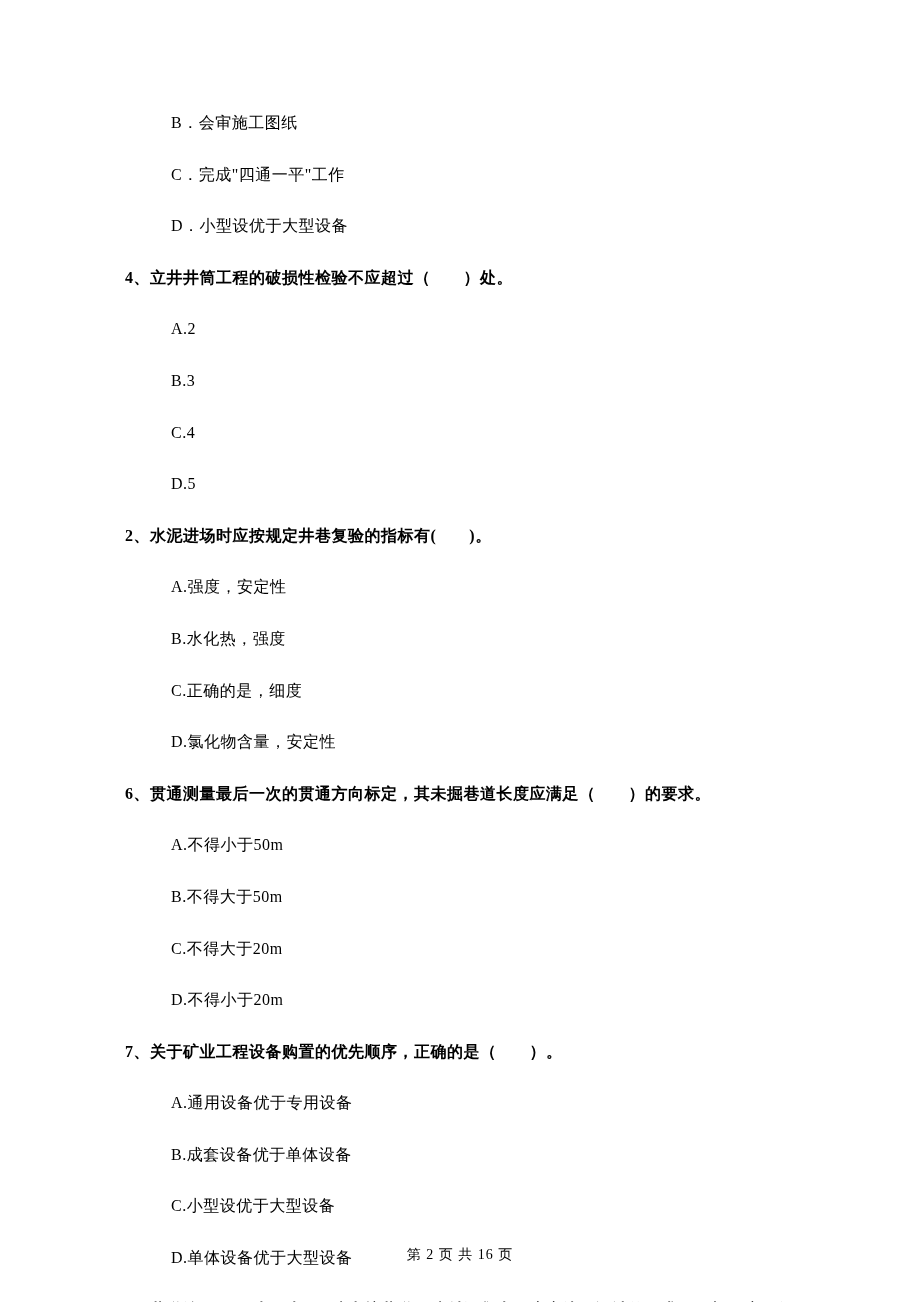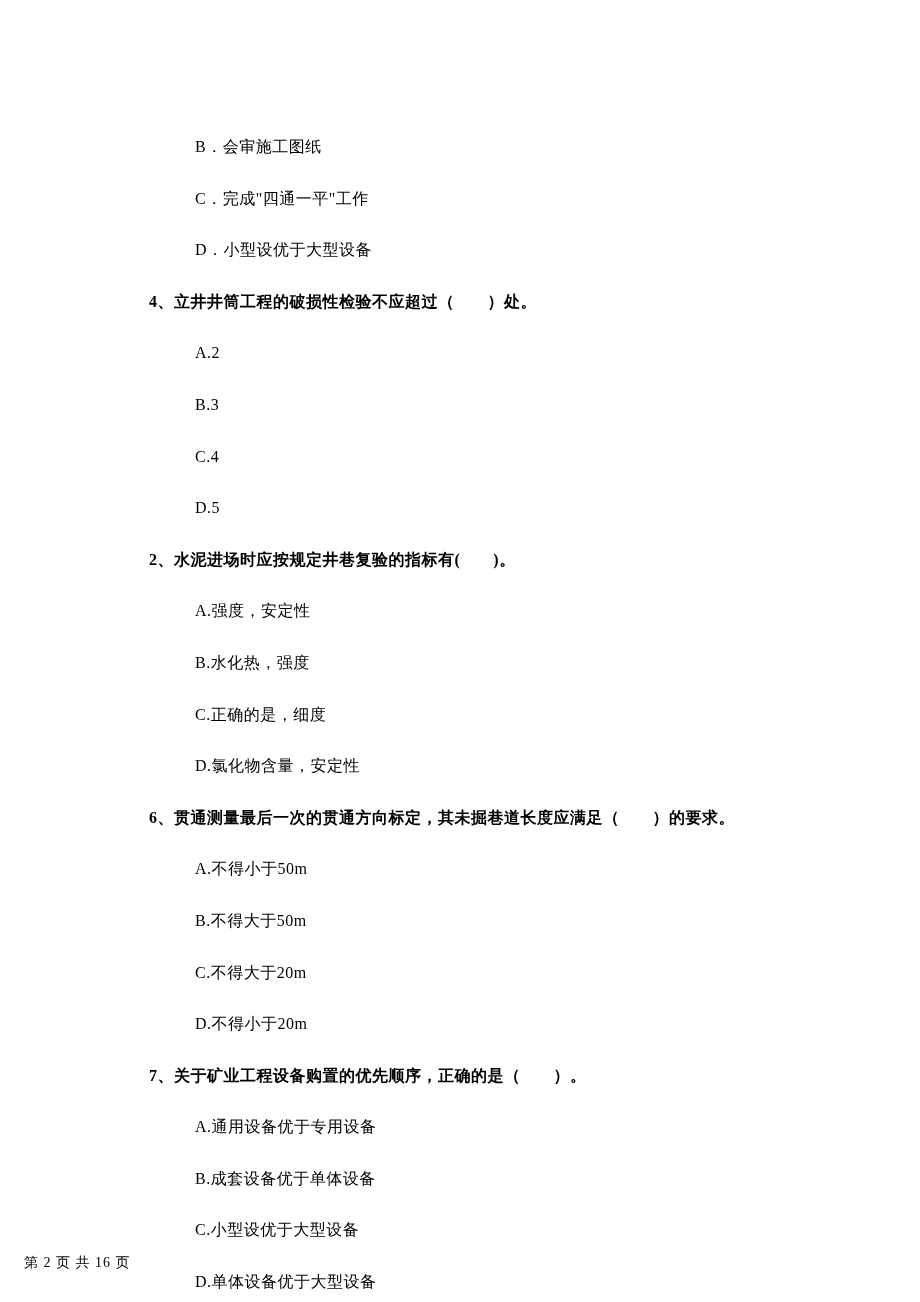--- a/index.html
+++ b/index.html
@@ -1,16 +1,16 @@
 <!DOCTYPE html>
 <html><head>
   <meta charset="utf-8">
   <style>
     * {
-      margin: 8px;
+      margin: 0;
       padding: 0;
       box-sizing: border-box;
     }
     body {
       width: 920px;
       height: 1302px;
       background: #ffffff;
       font-family: "SimSun", "宋体", serif;
       font-size: 16px;
       color: #000000;
@@ -26,21 +26,21 @@
     .question-line {
       margin-bottom: 26px;
       letter-spacing: 0.5px;
       font-weight: bold;
     }
     .footer {
       position: absolute;
       bottom: 36px;
       left: 0;
       width: 100%;
-      text-align: left;
+      text-align: center;
       font-size: 14px;
       letter-spacing: 1px;
     }
   </style>
 </head>
 <body>
 
 <div class="option-line">B．会审施工图纸</div>
 <div class="option-line">C．完成"四通一平"工作</div>
 <div class="option-line">D．小型设优于大型设备</div>

